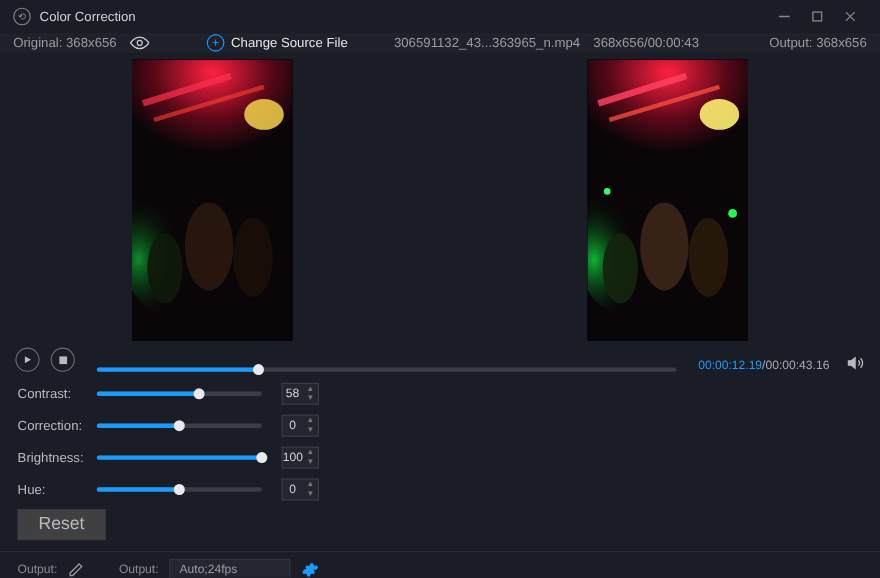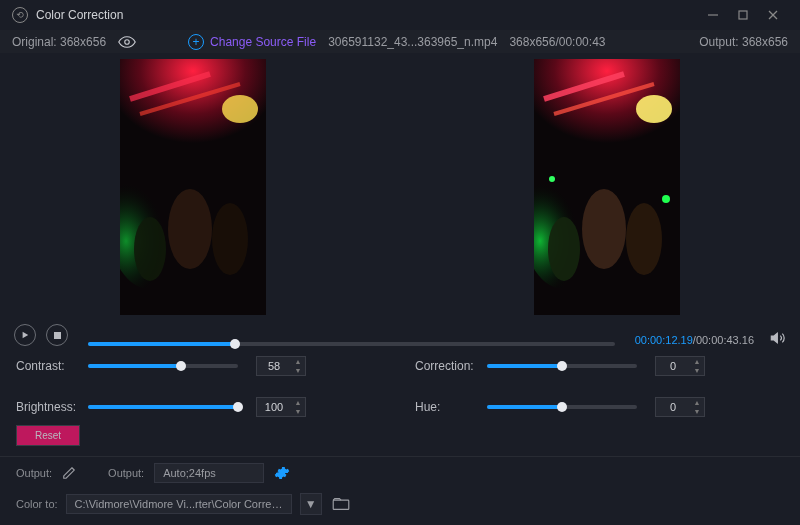--- a/index.html
+++ b/index.html
@@ -20,32 +20,32 @@
 .transport{height:32px;display:flex;align-items:flex-end;padding:0 14px;gap:10px}
 .tbtn{width:22px;height:22px;border:1.5px solid #6a6d74;border-radius:50%;display:flex;align-items:center;justify-content:center;cursor:pointer}
 .tbtn svg{width:8px;height:8px;fill:#b8bac0}
 .tbtn.stop div{width:7px;height:7px;background:#b8bac0}
 .timeline{flex:1;height:4px;background:#3a3d46;border-radius:2px;position:relative;margin:0 10px}
 .timeline .fill{position:absolute;height:100%;background:#1a9cff;border-radius:2px;left:0}
 .timeline .knob{position:absolute;width:10px;height:10px;background:#e8eaef;border-radius:50%;top:-3px;transform:translateX(-50%)}
 .timecode{font-size:11px;white-space:nowrap}
 .timecode .cur{color:#1a9cff}
 .vol{margin-left:6px}
-.sliders{display:grid;grid-template-columns:1fr 1fr;gap:21px 30px;padding:10px 16px 8px}
+.sliders{display:grid;grid-template-columns:1fr;gap:9px 30px;padding:10px 16px 8px}
 .srow{display:flex;align-items:center;gap:12px}
 .slabel{width:60px;color:#b8bac0}
 .track{flex:1;height:4px;background:#3a3d46;border-radius:2px;position:relative;max-width:150px}
 .track .fill{position:absolute;height:100%;background:#1a9cff;border-radius:2px}
 .track .knob{position:absolute;width:10px;height:10px;background:#e8eaef;border-radius:50%;top:-3px;transform:translateX(-50%)}
-.numbox{display:flex;align-items:center;border:1px solid #3a3d46;background:#23262f;width:50px;height:20px;margin-left:6px}
+.numbox{display:flex;align-items:center;border:1px solid #3a3d46;background:#23262f;width:34px;height:20px;margin-left:6px}
 .numbox span{flex:1;text-align:center;color:#d0d2d6;font-size:11px}
 .numbox .spin{width:14px;display:flex;flex-direction:column}
 .numbox .spin div{height:9px;display:flex;align-items:center;justify-content:center;color:#777;font-size:7px;cursor:pointer}
 .resetrow{padding:0 16px 10px}
-.resetbtn{background:#be185d;border:1px solid #3a3d46;color:#b8bac0;padding:4px 18px;font-size:10px;cursor:pointer}
+.resetbtn{background:#404040;border:1px solid #3a3d46;color:#b8bac0;padding:4px 18px;font-size:16px;cursor:pointer}
 .outrow{display:flex;align-items:center;padding:6px 16px;gap:10px;border-top:1px solid #282b33}
 .field{background:transparent;color:#8a8c92;font-size:11px}
 .pathbox{background:#23262f;border:1px solid #323540;padding:3px 8px;color:#9a9ca2;font-size:11px;display:flex;align-items:flex-end;gap:4px;min-width:0}
 .pathbox .txt{display:inline-block;white-space:nowrap;overflow:hidden;text-overflow:ellipsis}
 .smallbtn{width:22px;height:22px;display:flex;align-items:center;justify-content:center;border:1px solid #323540;background:#23262f;cursor:pointer;color:#9a9ca2}
 .exportwrap{margin-left:auto;border:3px solid #f0f030;border-radius:4px;padding:2px}
 .exportbtn{background:#3eb0f0;color:#fff;border:none;padding:9px 44px;font-size:13px;cursor:pointer}
 .saverow{display:flex;align-items:center;padding:4px 16px 10px;gap:8px}
 .gear{width:16px;height:16px;color:#1a9cff}
 .pen{width:14px;height:14px;color:#9a9ca2}
@@ -77,23 +77,23 @@
 </div>
 
 <div class="topbar">
   <span>Original: 368x656</span>
   <svg class="eye" viewBox="0 0 24 24" fill="none" stroke="#c8cad0" stroke-width="1.5">
       <path d="M1 12s4-7 11-7 11 7 11 7-4 7-11 7S1 12 1 12z"></path>
       <circle cx="12" cy="12" r="3"></circle>
     </svg>
   <div class="src">
     <div class="plus">+</div>
-    <span style="color:#8b5cf6">Change Source File</span>
-  </div>
-  <span style="">306591132_43...363965_n.mp4</span>
+    <span style="color:#e5e5e5">Change Source File</span>
+  </div>
+  <span style="margin-left:30px">306591132_43...363965_n.mp4</span>
   <span>368x656/00:00:43</span>
   <span class="right">Output: 368x656</span>
 </div>
 
 <div class="previews">
   <div class="vid">
     <svg width="146" height="256" viewBox="0 0 146 256">
       <defs>
         <radialGradient id="g1" cx="50%" cy="10%" r="60%">
             <stop offset="0%" stop-color="#ff2040"></stop>

